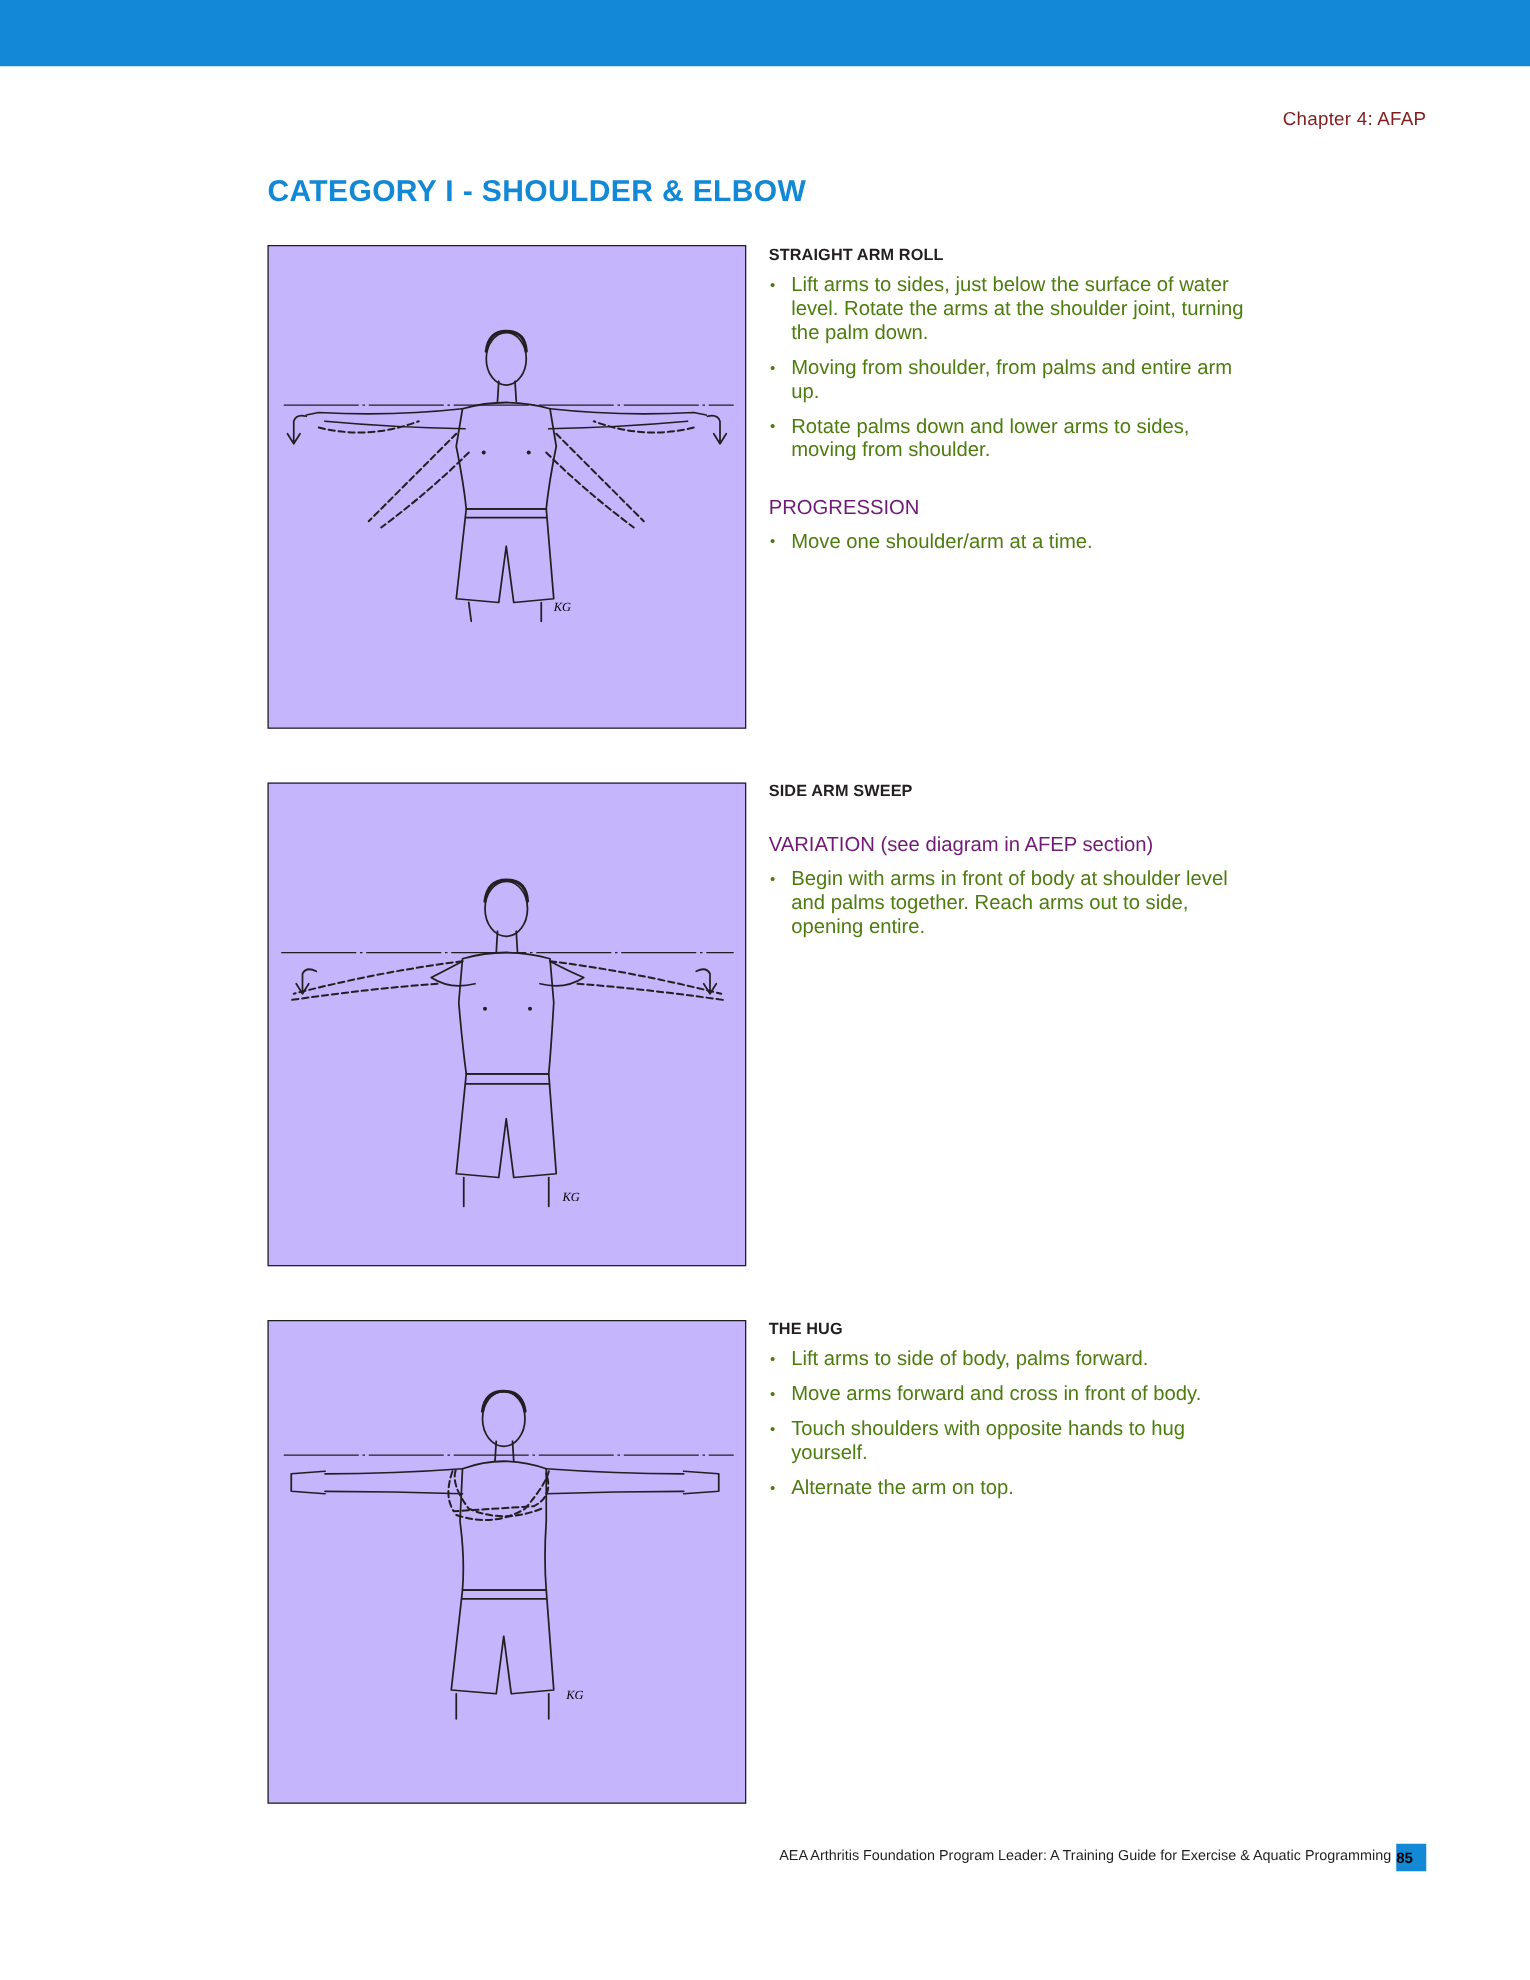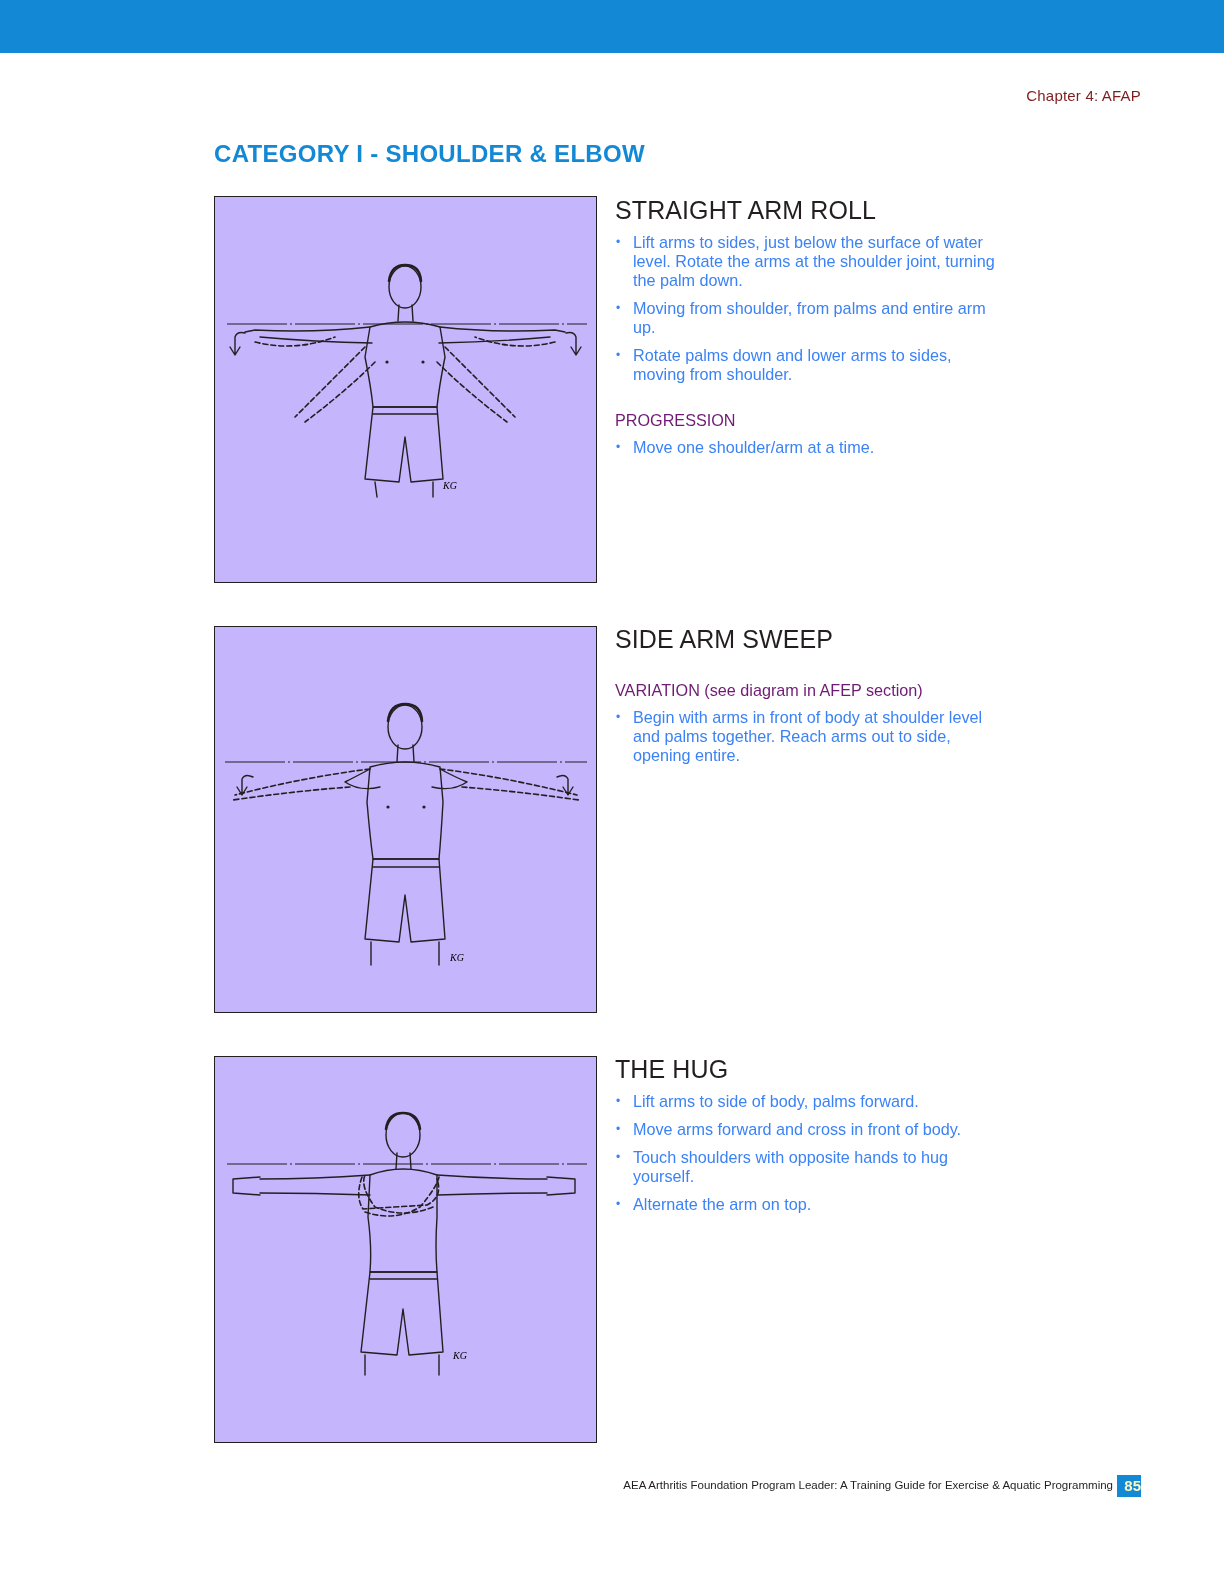--- a/index.html
+++ b/index.html
@@ -3,27 +3,27 @@
   <meta charset="utf-8">
   <style>
     html, body { margin: 0; padding: 0; background: #ffffff; }
     body { width: 1224px; height: 1584px; position: relative; overflow: hidden; font-family: "Liberation Sans", sans-serif; color: #231f20; }
     .top-bar { position: absolute; left: 0; top: 0; width: 1224px; height: 53px; background: #1388d5; }
     .chapter { position: absolute; right: 83px; top: 87px; font-size: 15px; color: #7f1d1d; letter-spacing: 0.2px; }
     .category-title { position: absolute; left: 214px; top: 140px; font-size: 24px; font-weight: bold; color: #1388d5; letter-spacing: 0.3px; }
     .figure-box { position: absolute; left: 214px; width: 381px; height: 385px; border: 1.3px solid #231f20; background: #c4b5fd; }
     .figure-box svg { width: 100%; height: 100%; display: block; }
     .text-col { position: absolute; left: 615px; width: 385px; }
-    .ex-title { font-size: 25px; font-weight: normal; margin: 0 0 8px 0; letter-spacing: 0.1px; color: #231f20; }
+    .ex-title { font-size: 13px; font-weight: bold; margin: 0 0 8px 0; letter-spacing: 0.1px; color: #231f20; }
     ul.bullets { list-style: none; margin: 0; padding: 0; }
-    ul.bullets li { position: relative; padding-left: 18px; font-size: 16.2px; line-height: 19px; margin-bottom: 9px; color: #3b82f6; }
+    ul.bullets li { position: relative; padding-left: 18px; font-size: 16.2px; line-height: 19px; margin-bottom: 9px; color: #4d7c0f; }
     ul.bullets li::before { content: "\2022"; position: absolute; left: 1px; top: 0; font-size: 12px; }
     .subhead { font-size: 16.2px; margin: 27px 0 8px 0; color: #701a75; }
     .footer { position: absolute; right: 111px; top: 1479px; font-size: 11.5px; color: #231f20; }
-    .page-num { position: absolute; left: 1117px; top: 1475px; width: 24px; height: 22px; background: #1388d5; color: #fef9c3; font-size: 15px; font-weight: bold; text-align: right; line-height: 22px; }
+    .page-num { position: absolute; left: 1117px; top: 1475px; width: 24px; height: 22px; background: #1388d5; color: #000000; font-size: 12px; font-weight: bold; text-align: left; line-height: 22px; }
     .line { fill: none; stroke: #231f20; stroke-width: 1.4; stroke-linecap: round; stroke-linejoin: round; }
     .dash { fill: none; stroke: #231f20; stroke-width: 1.6; stroke-dasharray: 5 3; stroke-linecap: round; }
     .water { fill: none; stroke: #231f20; stroke-width: 1; stroke-dasharray: 60 3 2 3; }
   </style>
 </head>
 <body>
 
 <div class="top-bar"></div>
 <div class="chapter">Chapter 4: AFAP</div>
 <div class="category-title">CATEGORY I - SHOULDER &amp; ELBOW</div>

